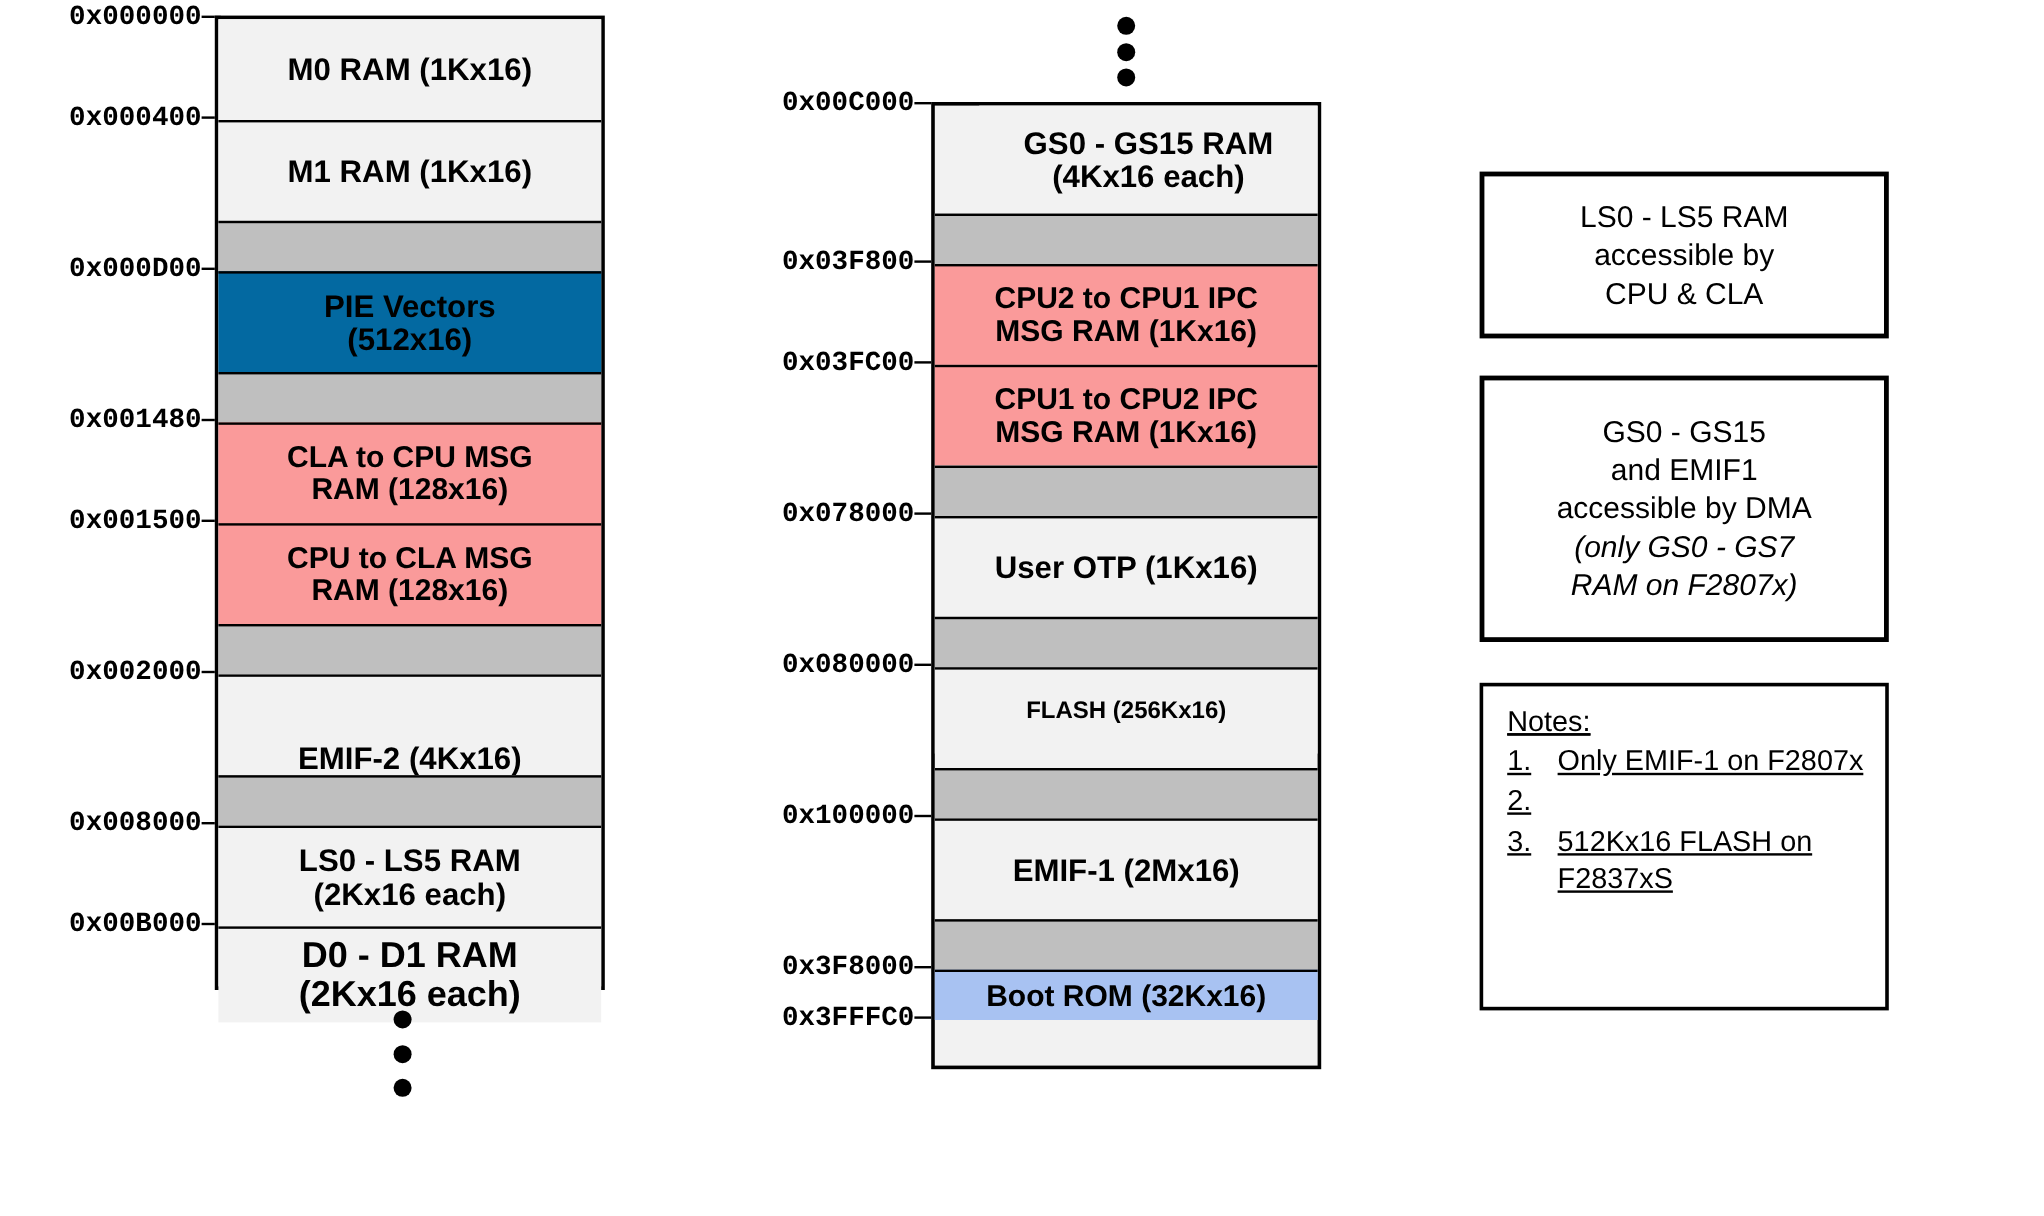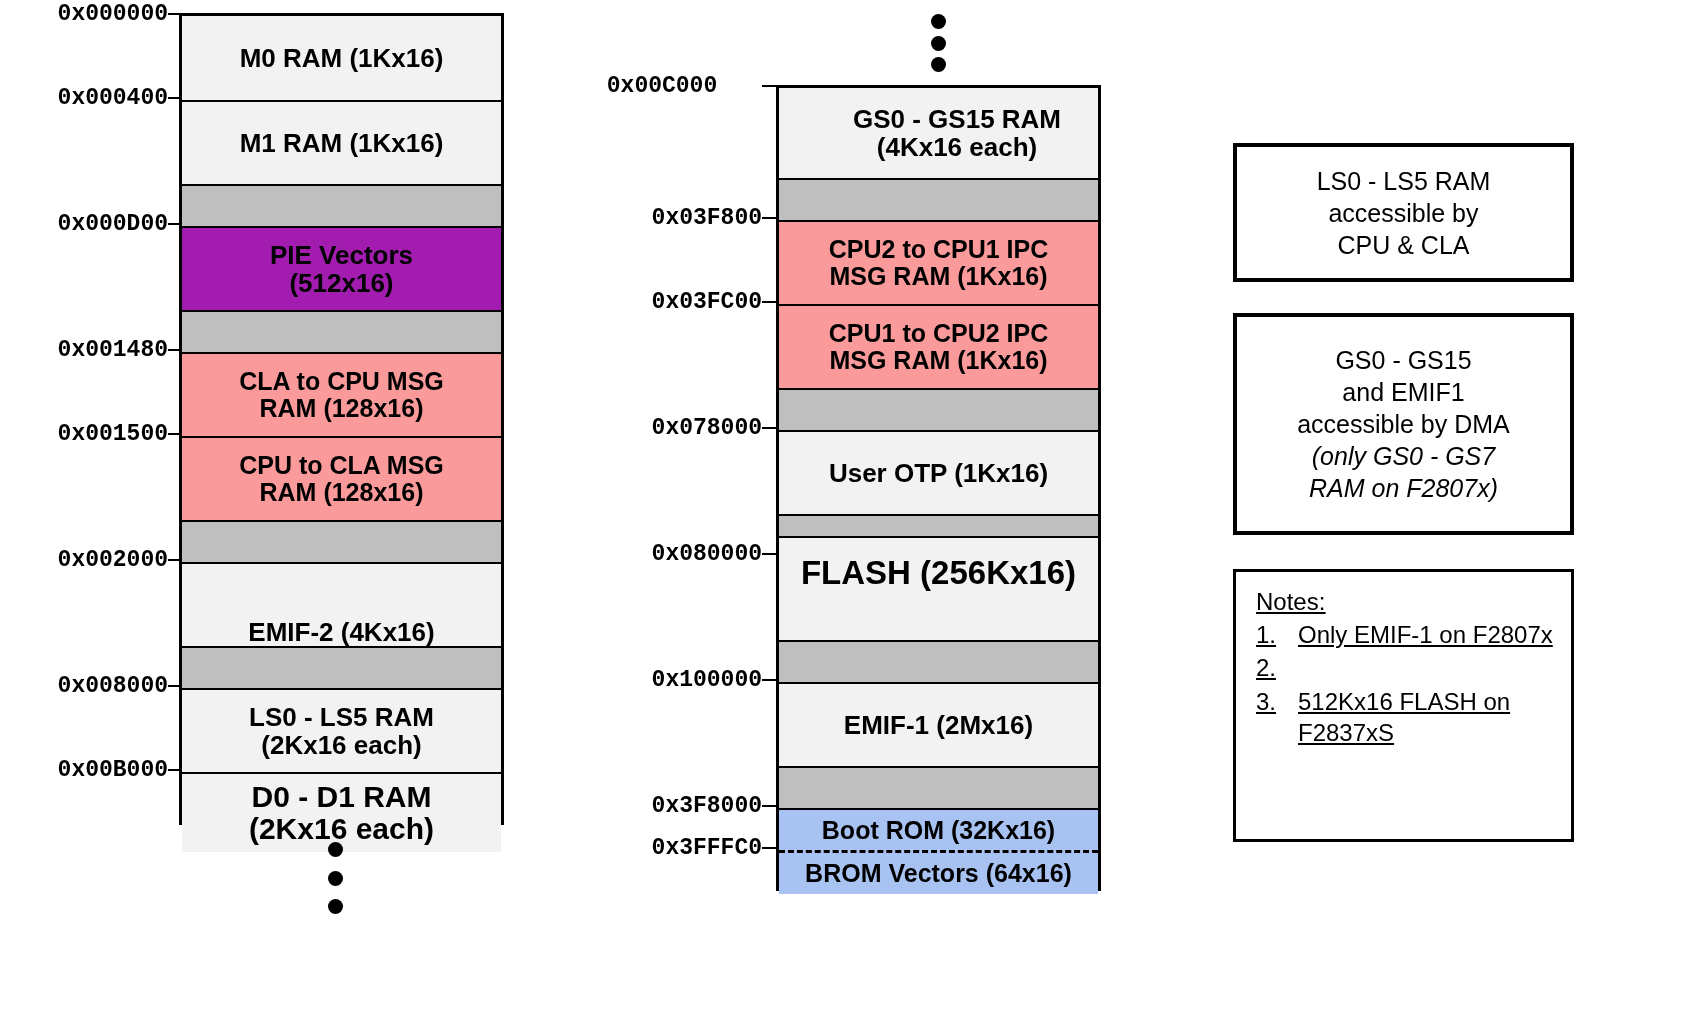--- a/index.html
+++ b/index.html
@@ -35,21 +35,21 @@
     justify-content: center;
     text-align: center;
     font-weight: bold;
     color: #000000;
     line-height: 1.08;
   }
   .mem-row .row-label { padding: 0 4px; }
 
   .fill-light { background: #f2f2f2; }
   .fill-gray  { background: #bfbfbf; }
-  .fill-blue  { background: #a21caf; }
+  .fill-blue  { background: #0369a1; }
   .fill-red   { background: #fa9a9a; }
   .fill-lblue { background: #a8c2f2; }
 
   .sep-top    { border-top: 2.5px solid #000000; }
   .sep-top-dash { border-top: 3px dashed #000000; }
 
   
   .addr {
     position: absolute;
     font-family: "Liberation Mono", "DejaVu Sans Mono", monospace;
@@ -202,21 +202,21 @@
 </div>
 
 <div class="mem-col">
 
   <div class="dots" style="left:931px; top:14px; width:15px; height:58px;">
     <span></span>
     <span></span>
     <span></span>
   </div>
 
-  <div class="addr" style="left:581px; top:86px; width:162px;text-align:center;">0x00C000</div>
+  <div class="addr" style="left:600px; top:86px; width:162px;">0x00C000</div>
   <div class="tick" style="left:762px; top:85px; width:16px;"></div>
 
   <div class="addr" style="left:600px; top:218px; width:162px;">0x03F800</div>
   <div class="tick" style="left:762px; top:217px; width:16px;"></div>
 
   <div class="addr" style="left:600px; top:302px; width:162px;">0x03FC00</div>
   <div class="tick" style="left:762px; top:301px; width:16px;"></div>
 
   <div class="addr" style="left:600px; top:428px; width:162px;">0x078000</div>
   <div class="tick" style="left:762px; top:427px; width:16px;"></div>
@@ -245,33 +245,30 @@
     </div>
     <div class="mem-row fill-red sep-top" style="top:216px; height:84px; font-size:25px;">
       <span class="row-label" style="white-space:pre-line;">CPU1 to CPU2 IPC
 MSG RAM (1Kx16)</span>
     </div>
     <div class="mem-row fill-gray sep-top" style="top:300px; height:42px;"></div>
     <div class="mem-row fill-light sep-top" style="top:342px; height:84px; font-size:26px;">
       <span class="row-label">User OTP (1Kx16)</span>
     </div>
     <div class="mem-row fill-gray sep-top" style="top:426px; height:42px;"></div>
-    <div class="mem-row fill-light sep-top" style="top:448px; height:72px; font-size:33px;">
+    <div class="mem-row fill-light sep-top" style="top:468px; height:72px; font-size:20px;">
       <span class="row-label">FLASH (256Kx16)</span>
     </div>
     <div class="mem-row fill-gray sep-top" style="top:552px; height:42px;"></div>
     <div class="mem-row fill-light sep-top" style="top:594px; height:84px; font-size:26px;">
       <span class="row-label">EMIF-1 (2Mx16)</span>
     </div>
     <div class="mem-row fill-gray sep-top" style="top:678px; height:42px;"></div>
     <div class="mem-row fill-lblue sep-top" style="top:720px; height:42px; font-size:25px;">
       <span class="row-label">Boot ROM (32Kx16)</span>
-    </div>
-    <div class="mem-row fill-lblue sep-top-dash" style="top:762px; height:44px; font-size:25px;">
-      <span class="row-label">BROM Vectors (64x16)</span>
     </div>
   </div>
 </div>
 
 <div class="info-box" style="left:1233px; top:143px; width:341px; height:139px;">
   <span class="ln">LS0 - LS5 RAM</span>
   <span class="ln">accessible by</span>
   <span class="ln">CPU &amp; CLA</span>
 </div>
 

